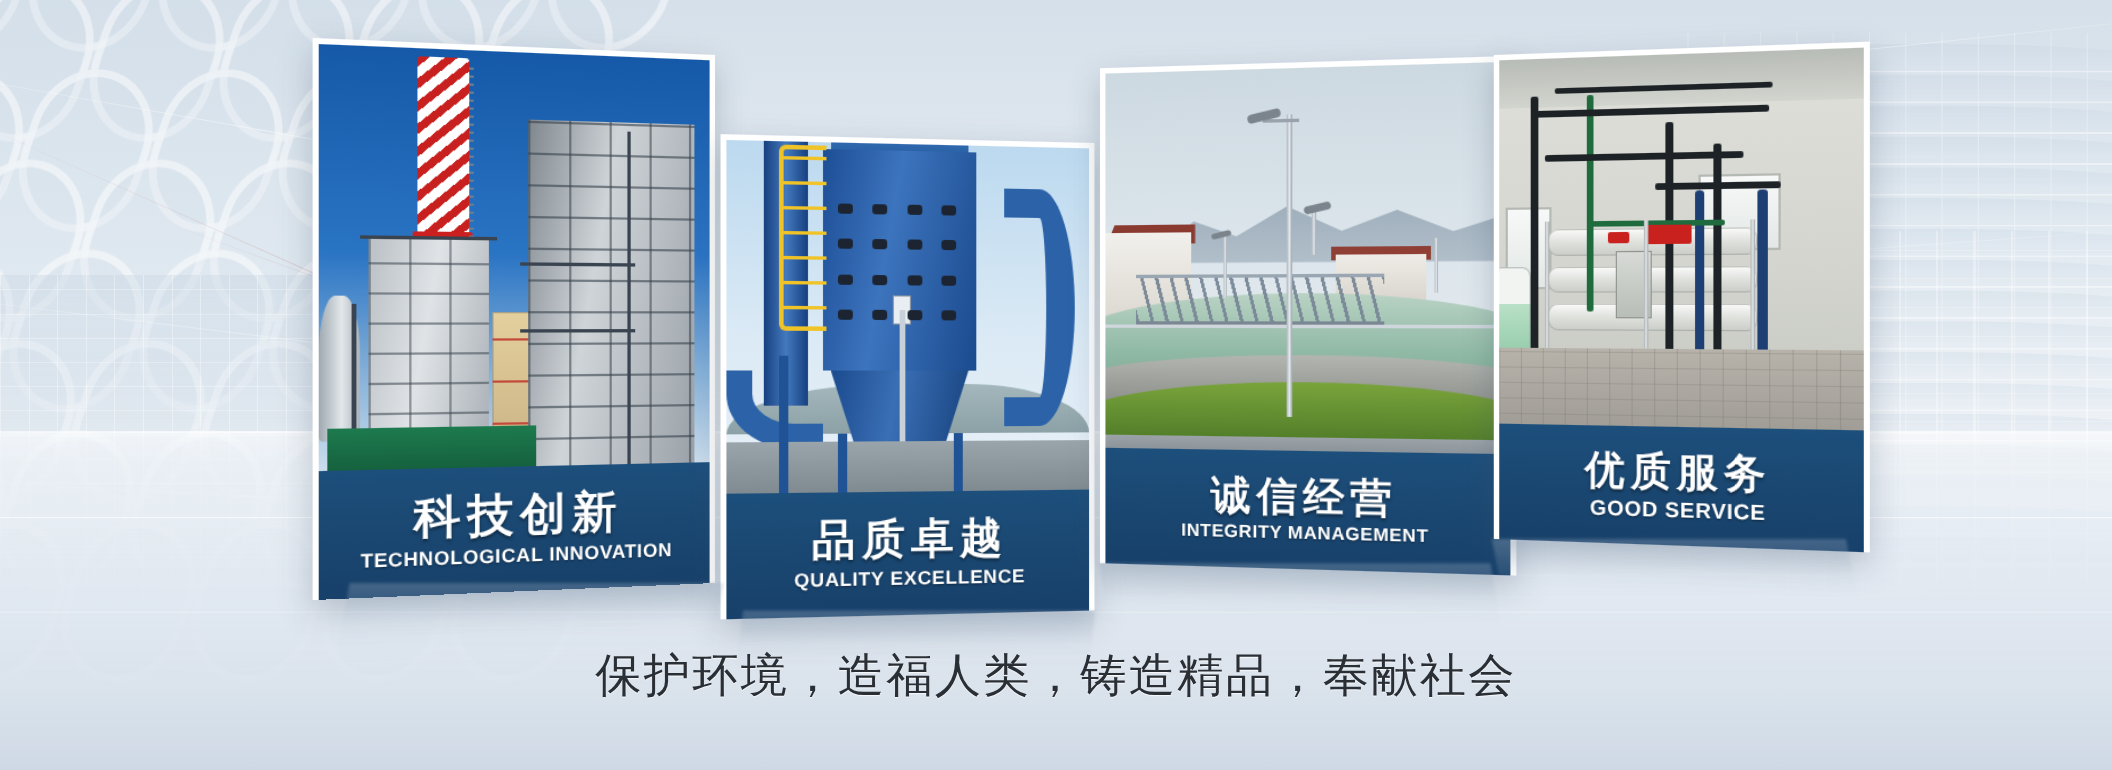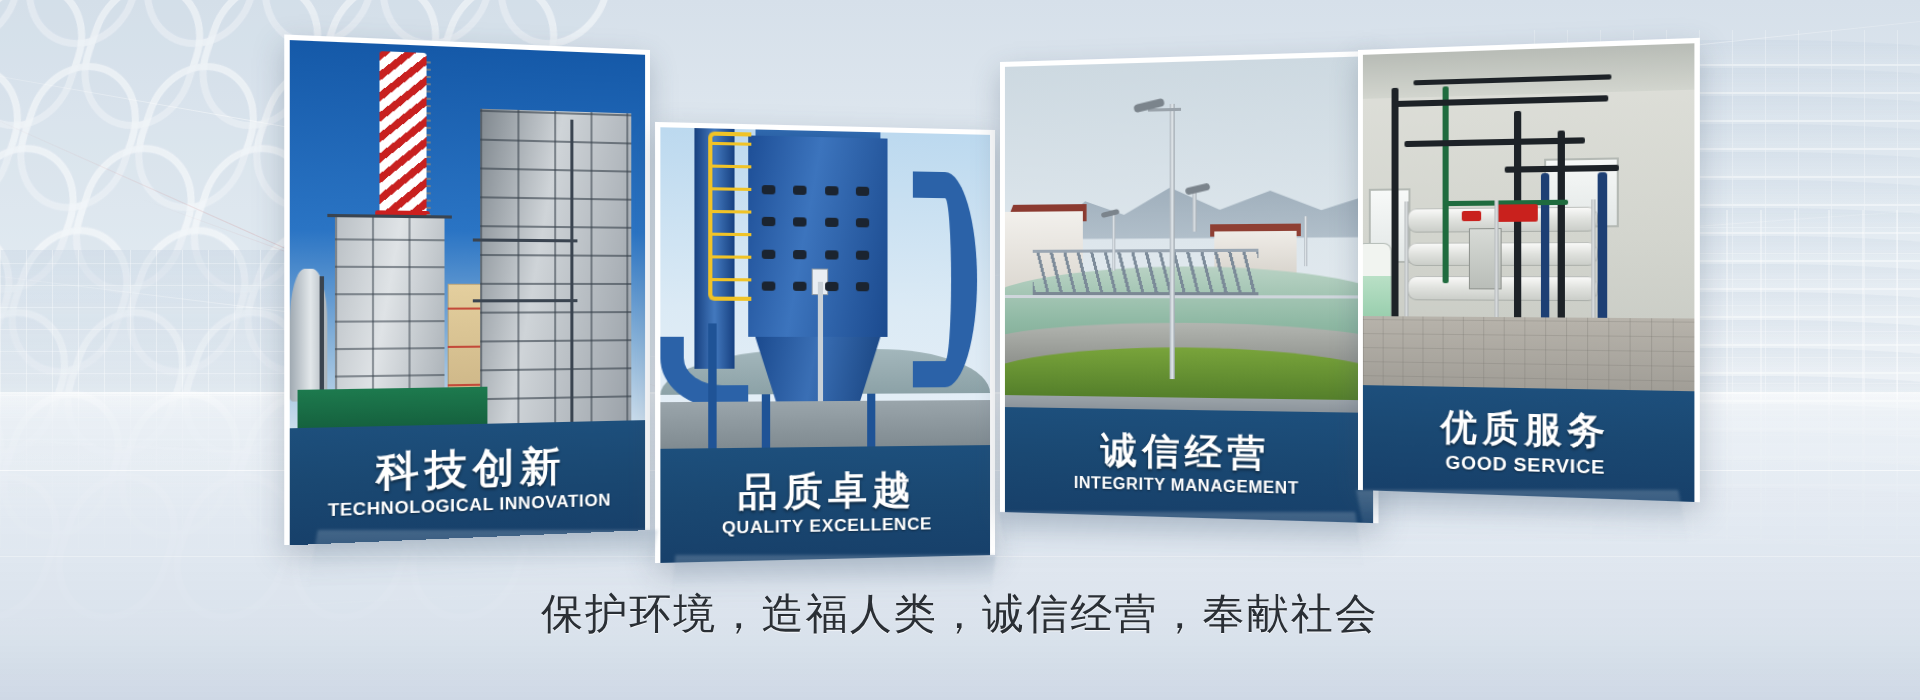--- a/index.html
+++ b/index.html
@@ -596,15 +596,15 @@
       </div>
     </div>
 
   </div>
 
   <div class="reflection" style="left:312px;top:530px;width:340px;height:66px;transform:skewX(-10deg);"></div>
   <div class="reflection" style="left:672px;top:555px;width:320px;height:58px;transform:skewX(-7deg);"></div>
   <div class="reflection" style="left:1004px;top:512px;width:356px;height:62px;transform:skewX(9deg);"></div>
   <div class="reflection" style="left:1362px;top:490px;width:322px;height:60px;transform:skewX(11deg);"></div>
 
-  <div id="tagline">保护环境，造福人类，诚信经营，奉献社会</div>
+  <div id="tagline">保护环境，造福人类，铸造精品，奉献社会</div>
 
 </div>
 
 </body></html>

